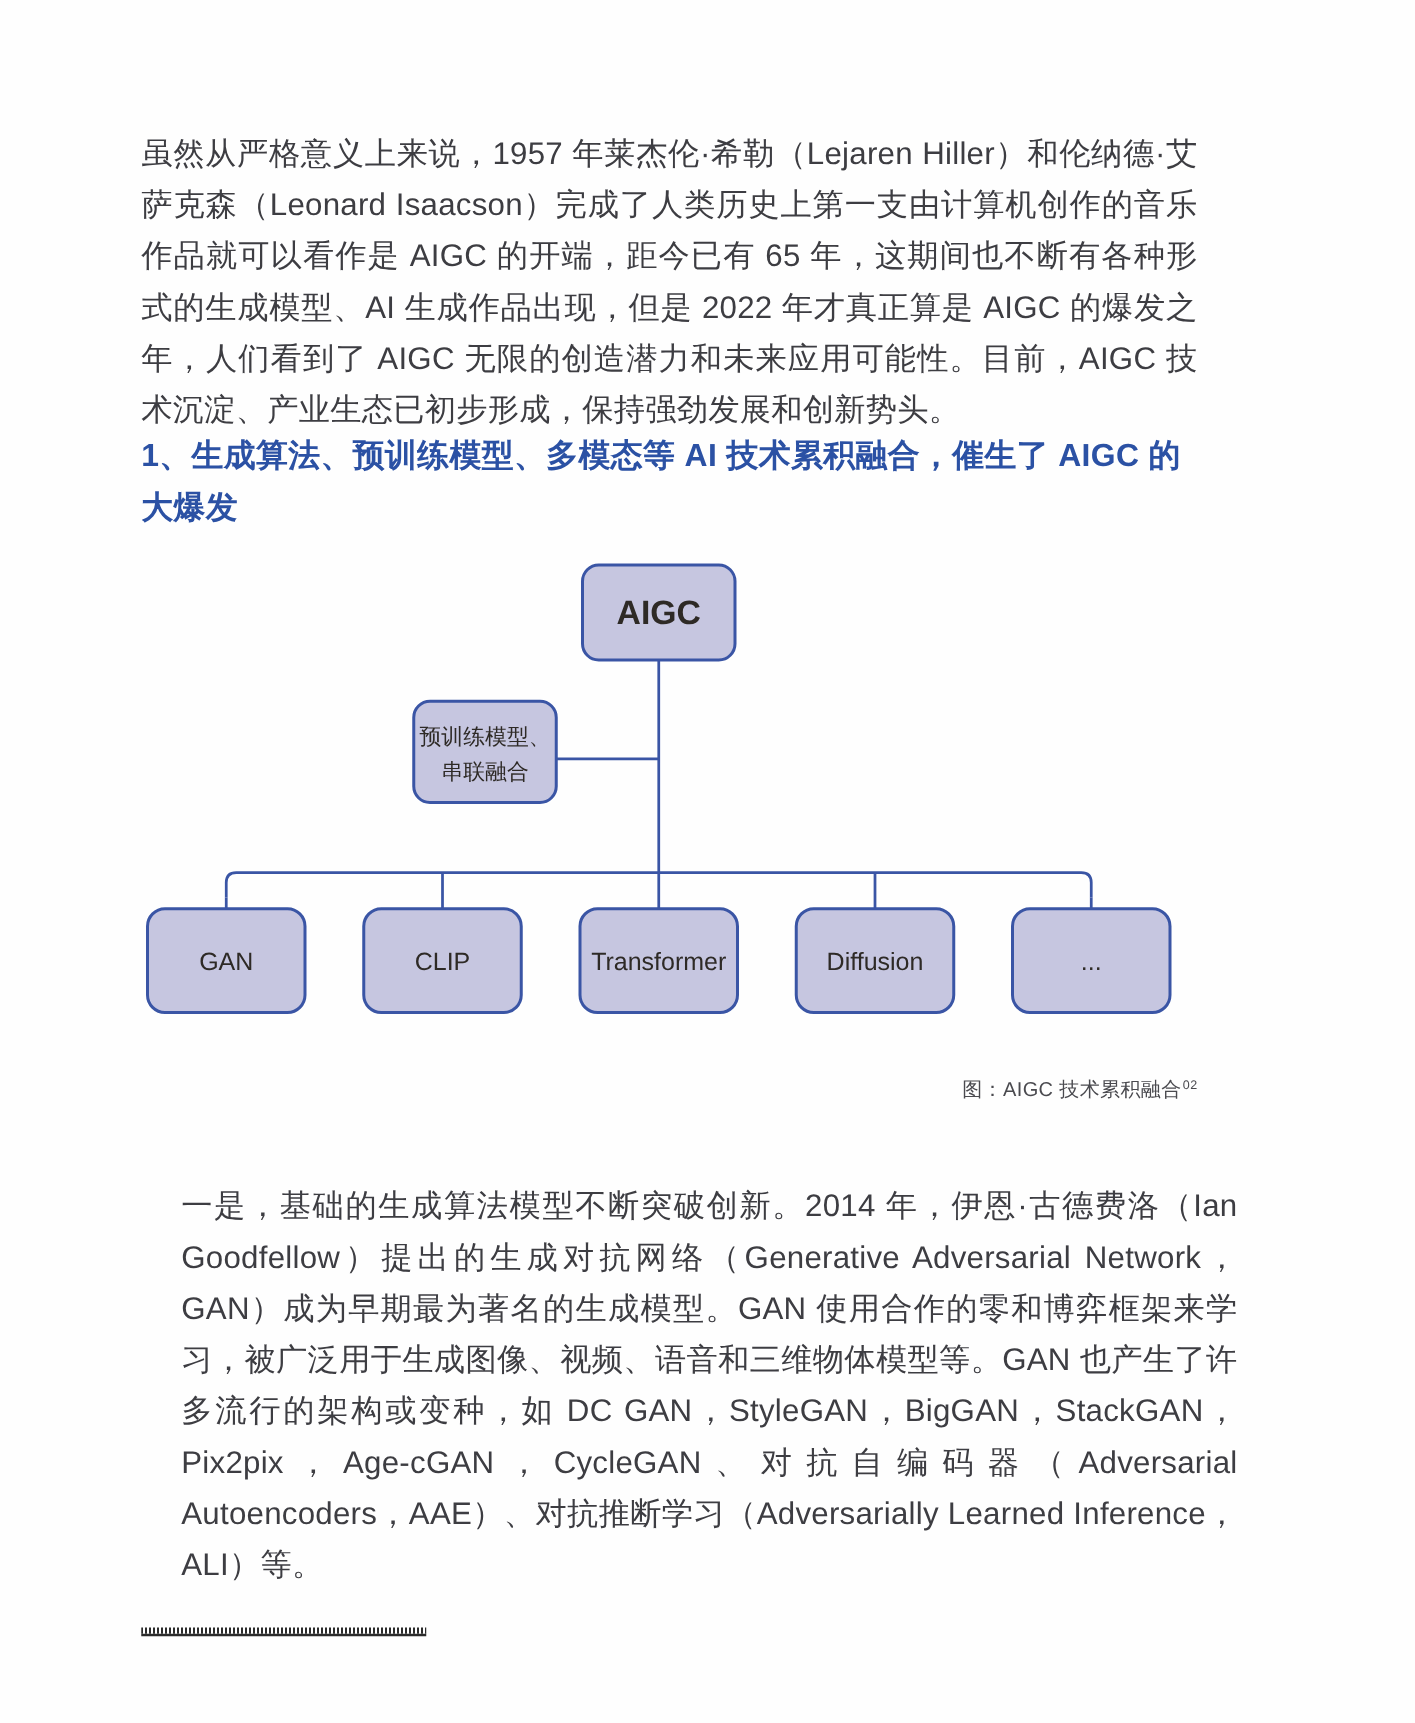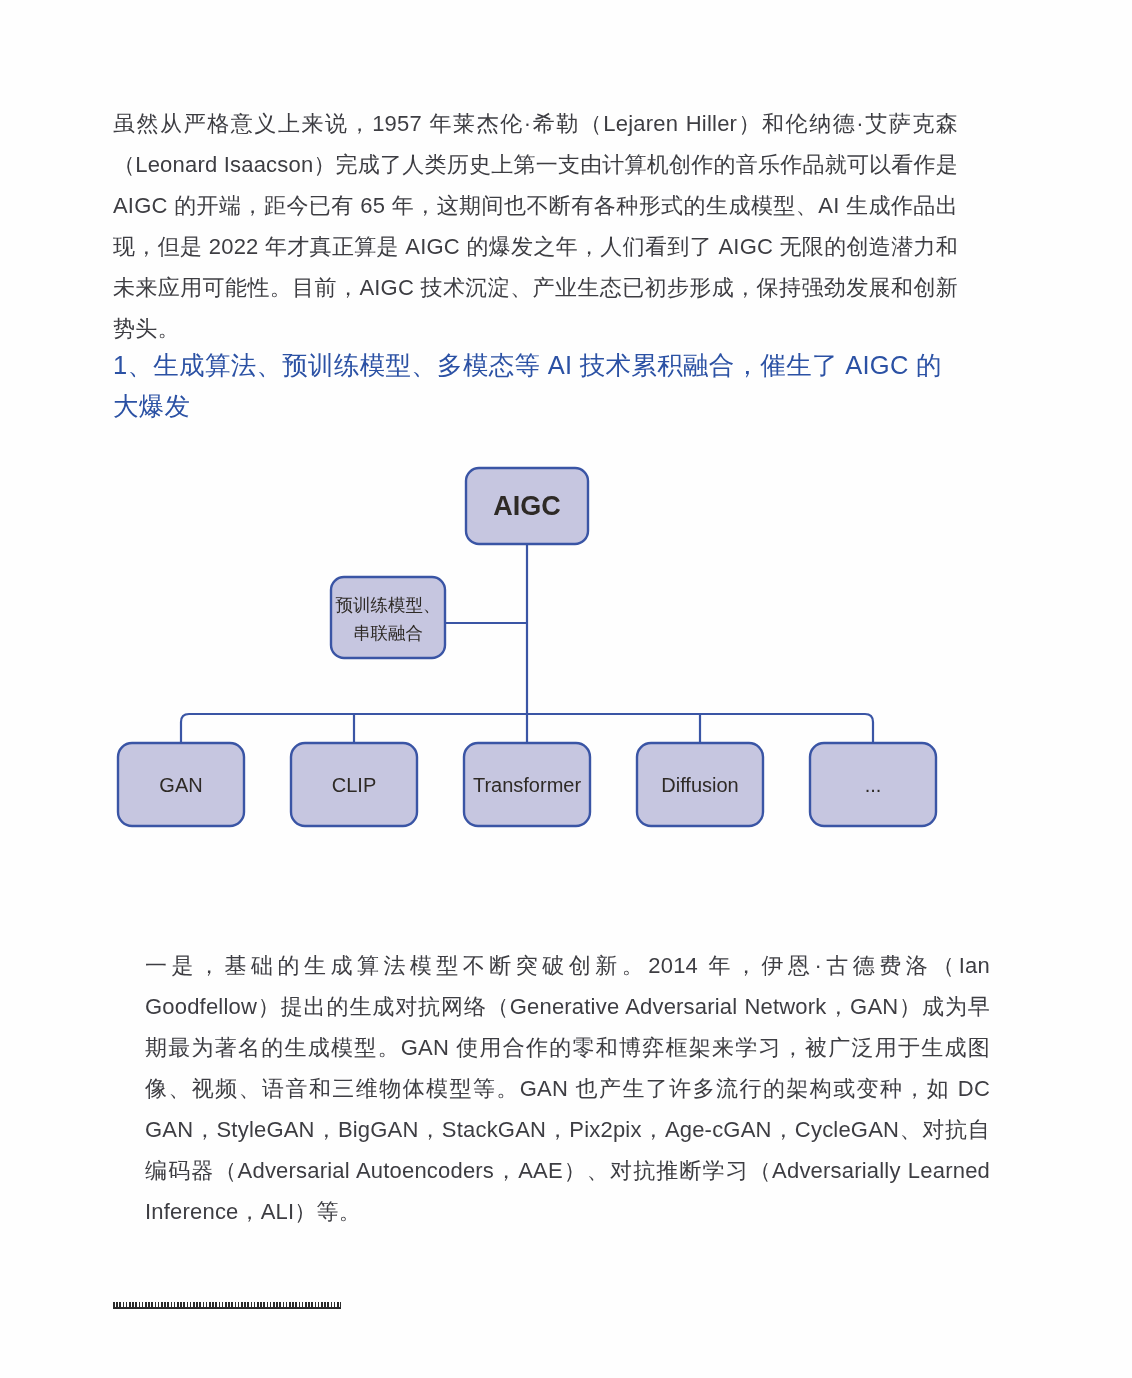--- a/index.html
+++ b/index.html
@@ -24,50 +24,50 @@
 
   
   .col {
     position: absolute;
     left: 113px;
     width: 845px;
   }
 
   p.body {
     margin: 0;
-    font-size: 22px;
+    font-size: 25px;
     line-height: 41px;
     color: #3d3d42;
     text-align: justify;
     text-justify: inter-ideograph;
     letter-spacing: 0.2px;
     font-weight: 400;
   }
 
   #intro-paragraph { top: 103px; }
   #gan-paragraph  { top: 945px; margin-left: 32px; }
 
   h2.section-heading {
     position: absolute;
     left: 113px;
     top: 345px;
     width: 845px;
     margin: 0;
     font-size: 25.5px;
     line-height: 41px;
-    font-weight: 400;
+    font-weight: 700;
     color: #2b51a4;
     letter-spacing: 0.3px;
   }
 
   
   .diagram {
     position: absolute;
     left: 113px;
-    top: 451px;
+    top: 435px;
     width: 845px;
     height: 395px;
   }
   .diagram svg { display: block; }
 
   .node-label {
     font-family: "Liberation Sans", "DejaVu Sans", sans-serif;
     fill: #2e2a26;
   }
   .node-label.root {
@@ -189,20 +189,23 @@
       </g>
 
       <g>
         <rect x="697" y="292" width="126" height="83" rx="14" ry="14" fill="#c6c6e0" stroke="#3a55a5" stroke-width="2.4"></rect>
         <text class="node-label leaf" x="760" y="341" text-anchor="middle">...</text>
       </g>
 
     </svg>
   </div>
 
+  <div class="fig-caption">
+    <span>图：AIGC 技术累积融合</span><sup>02</sup>
+  </div>
 
   <div class="col" id="gan-paragraph">
     <p class="body">一是，基础的生成算法模型不断突破创新。2014 年，伊恩·古德费洛（Ian Goodfellow）提出的生成对抗网络（Generative Adversarial Network，GAN）成为早期最为著名的生成模型。GAN 使用合作的零和博弈框架来学习，被广泛用于生成图像、视频、语音和三维物体模型等。GAN 也产生了许多流行的架构或变种，如 DC GAN，StyleGAN，BigGAN，StackGAN，Pix2pix，Age-cGAN，CycleGAN、对抗自编码器（Adversarial Autoencoders，AAE）、对抗推断学习（Adversarially Learned Inference，ALI）等。</p>
   </div>
 
   <div class="footnote-rule"></div>
 
 </div>
 
 </body></html>

